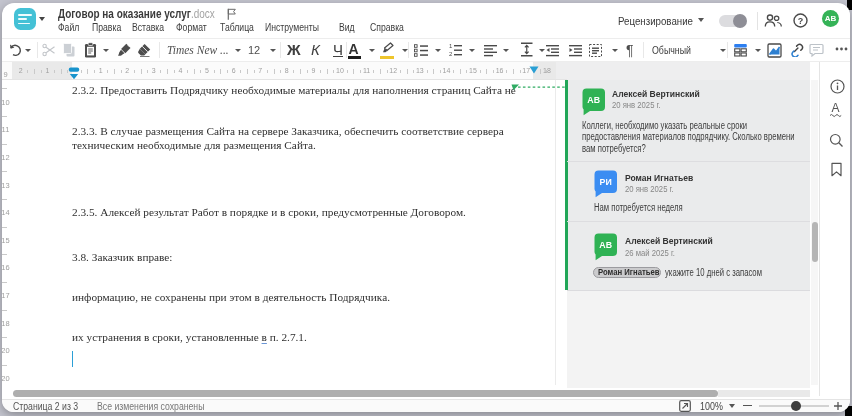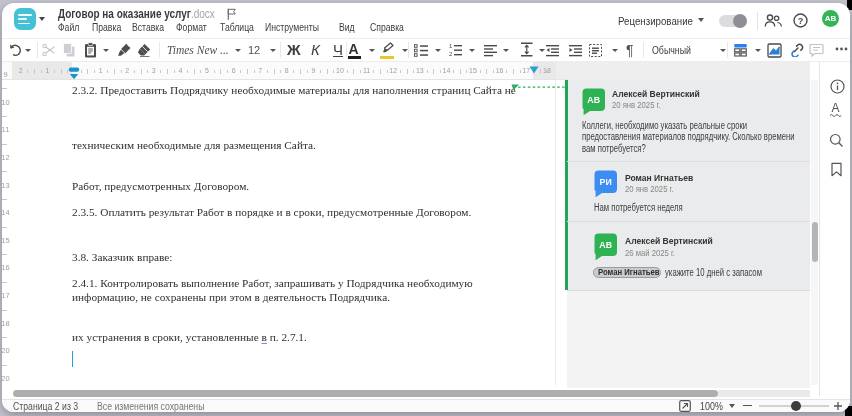--- a/index.html
+++ b/index.html
@@ -310,25 +310,24 @@
 <div class="a" style="left:1.5px;top:281.9px;width:5px;height:1px;background:#c9c9c9"></div>
 <div class="vnum" style="left:0;top:292.1px;width:11px;text-align:center">17</div>
 <div class="a" style="left:1.5px;top:309.5px;width:5px;height:1px;background:#c9c9c9"></div>
 <div class="vnum" style="left:0;top:319.8px;width:11px;text-align:center">18</div>
 <div class="a" style="left:1.5px;top:337.2px;width:5px;height:1px;background:#c9c9c9"></div>
 <div class="vnum" style="left:0;top:347.4px;width:11px;text-align:center">20</div>
 <div class="a" style="left:1.5px;top:364.8px;width:5px;height:1px;background:#c9c9c9"></div>
 <div class="vnum" style="left:0;top:375.0px;width:11px;text-align:center">20</div>
 <div class="a" style="left:555px;top:80px;width:1px;height:305px;background:#ebebeb"></div>
 <div class="docl" style="left:72px;top:82.6px">2.3.2. Предоставить Подрядчику необходимые материалы для наполнения страниц Сайта не</div>
+<div class="docl" style="left:72px;top:123.6px">2.3.3. В случае размещения Сайта на сервере Заказчика, обеспечить соответствие сервера</div>
 <div class="docl" style="left:72px;top:137.6px">техническим необходимые для размещения Сайта.</div>
-<div class="docl" style="left:72px;top:178.6px">Работ, предусмотренных Договором.</div>
-<div class="docl" style="left:72px;top:205.1px">2.3.5. Оплатить результат Работ в порядке и в сроки, предусмотренные Договором.</div>
+<div class="docl" style="left:72px;top:205.1px">2.3.5. Алексей результат Работ в порядке и в сроки, предусмотренные Договором.</div>
 <div class="docl" style="left:72px;top:249.6px">3.8. Заказчик вправе:</div>
-<div class="docl" style="left:72px;top:275.6px">2.4.1. Контролировать выполнение Работ, запрашивать у Подрядчика необходимую</div>
 <div class="docl" style="left:72px;top:290.1px">информацию, не сохранены при этом в деятельность Подрядчика.</div>
 <div class="docl" style="left:72px;top:329.6px">их устранения в сроки, установленные <span style="text-decoration:underline;text-decoration-color:#6b96d6;text-decoration-thickness:1.2px;text-underline-offset:2px;text-decoration-skip-ink:none">в</span> п. 2.7.1.</div>
 <div class="a" style="left:71.5px;top:351px;width:1.5px;height:16px;background:#2b9fd6"></div>
 <svg class="a" style="left:510px;top:84px" width="57" height="8" viewBox="0 0 57 8">
         <path d="M8 3.2 H57" stroke="#2fac63" stroke-width="1.3" stroke-dasharray="2.6 2.3" fill="none"></path>
         <path d="M1.5 0.5 L9 0.5 L3.5 6.2 Z" fill="#2fac63"></path>
       </svg>
 <div class="a" style="left:567px;top:80px;width:243px;height:308px;background:#f3f3f3"></div>
 <div class="a" style="left:567.5px;top:80px;width:242px;height:210px;background:#eaebec"></div>
 <div class="a" style="left:565px;top:80px;width:2.5px;height:210px;background:#21a658"></div>

